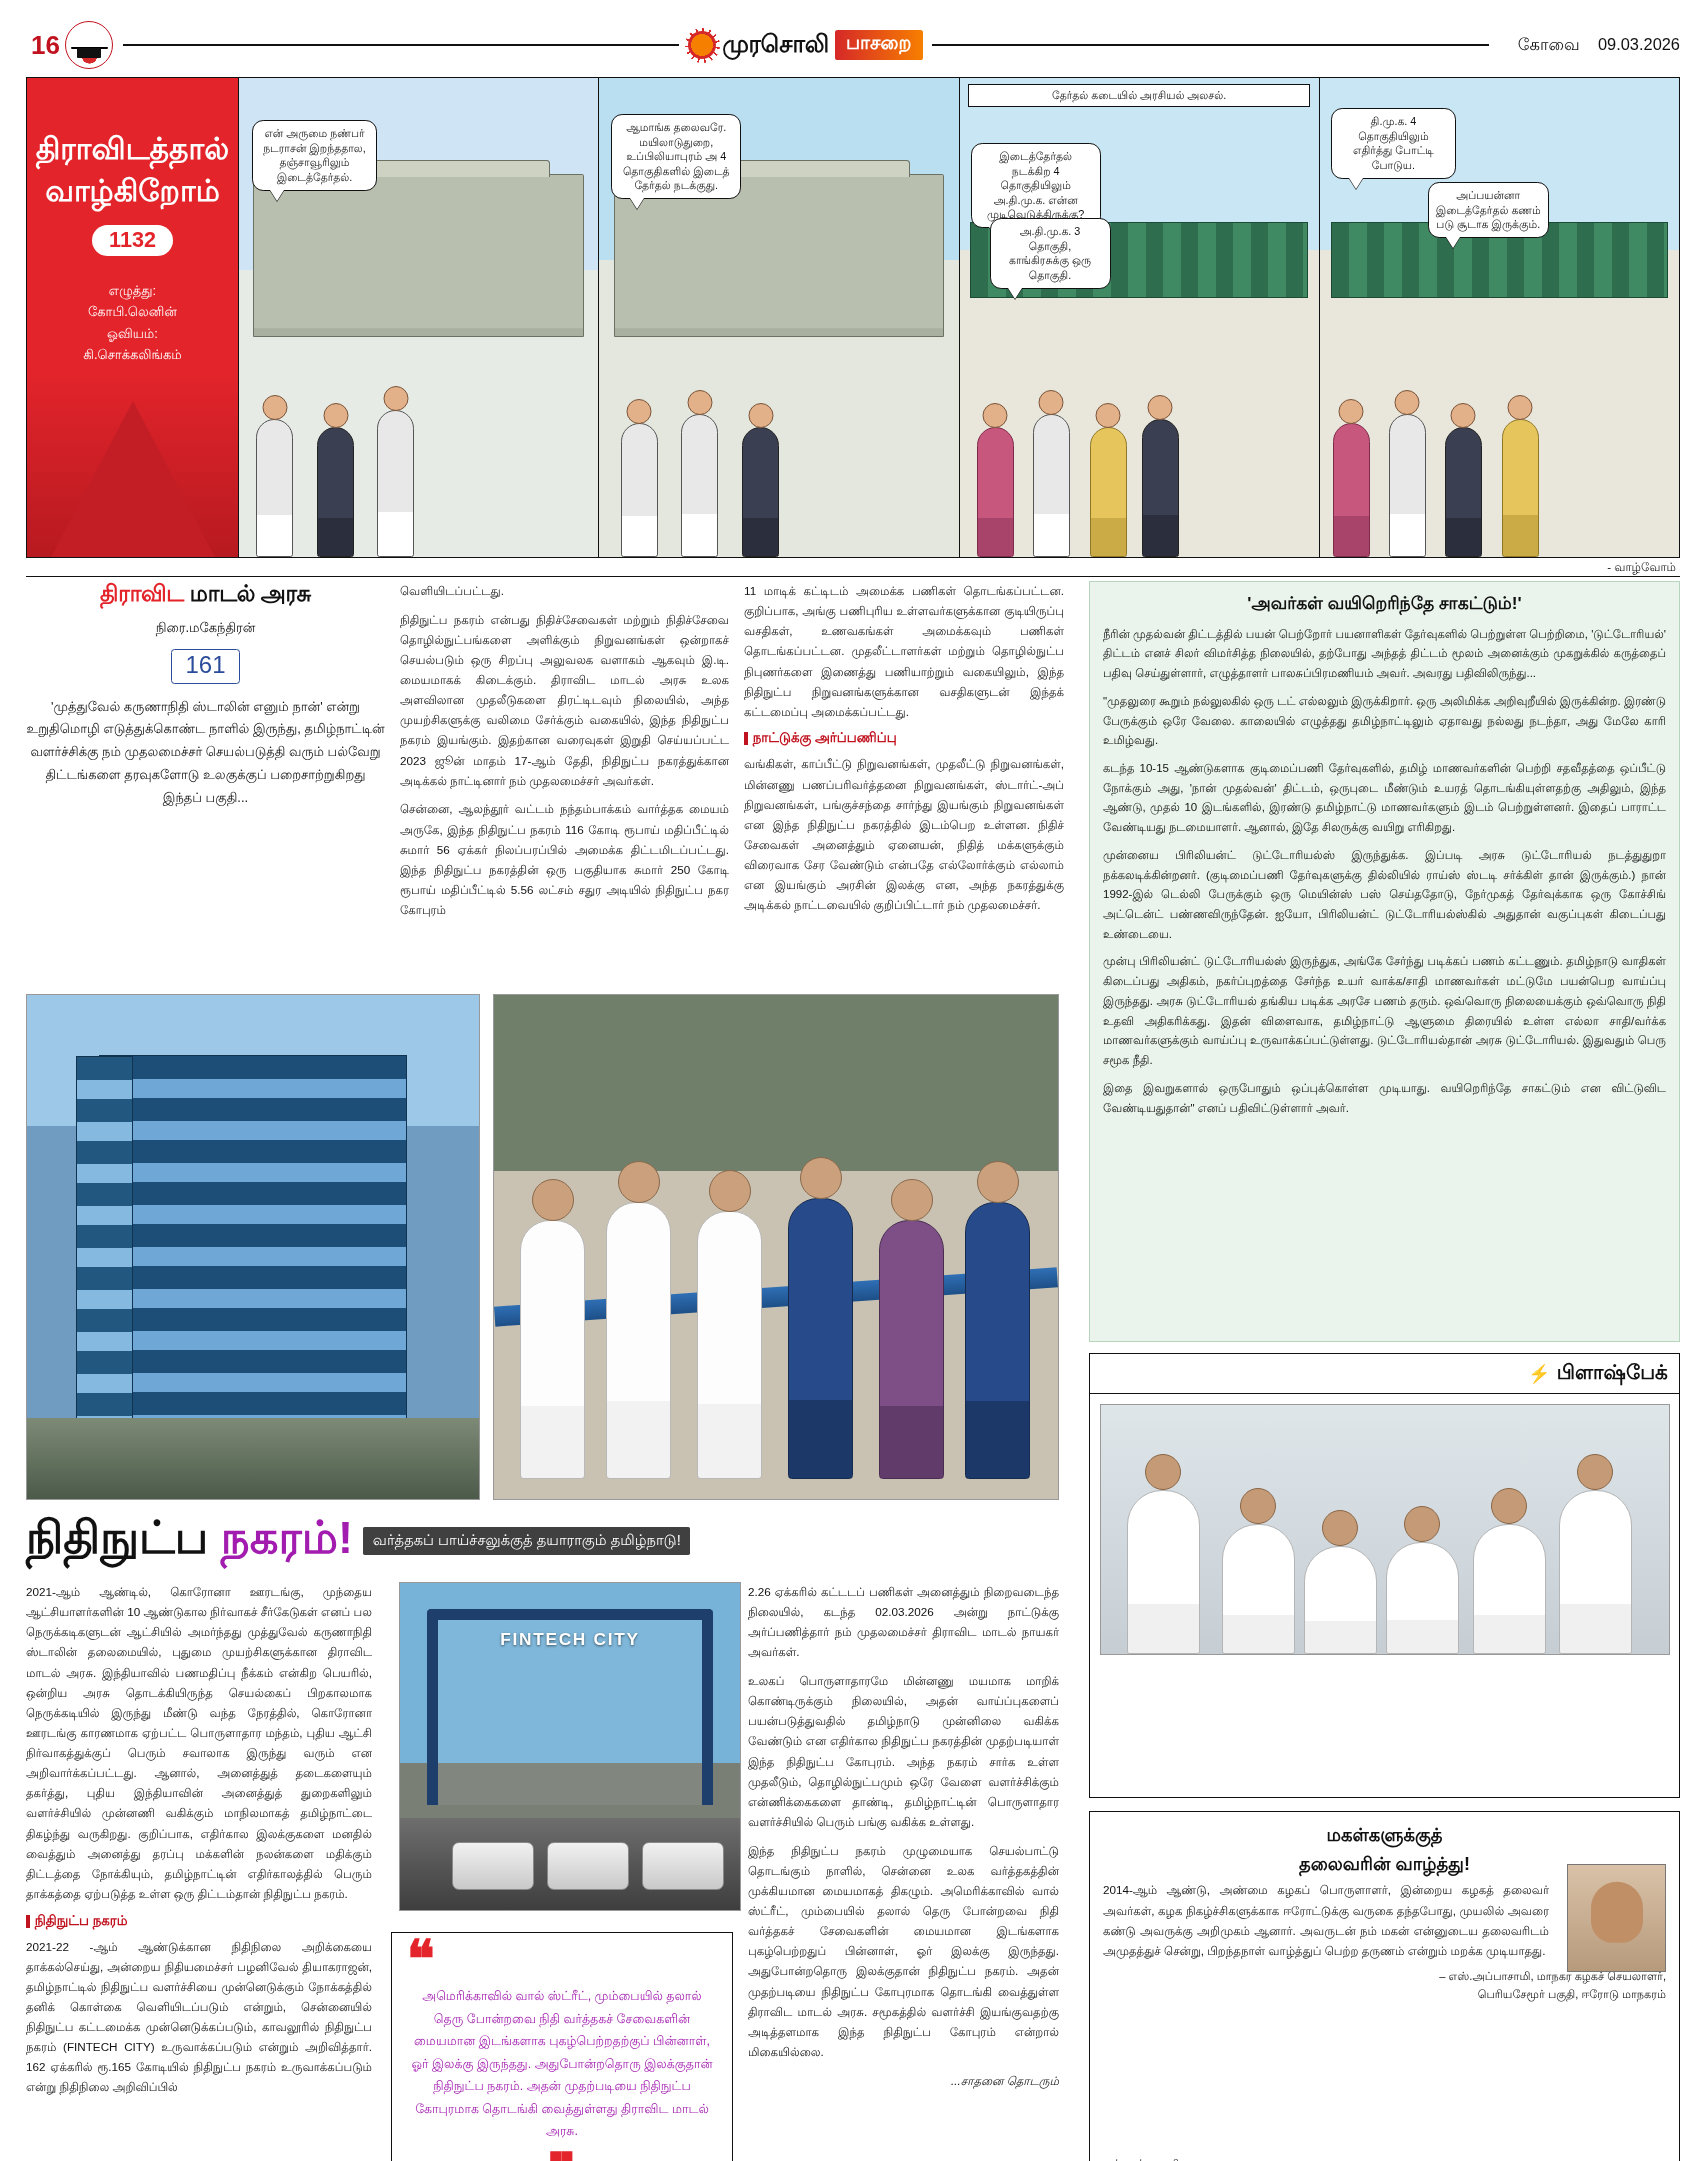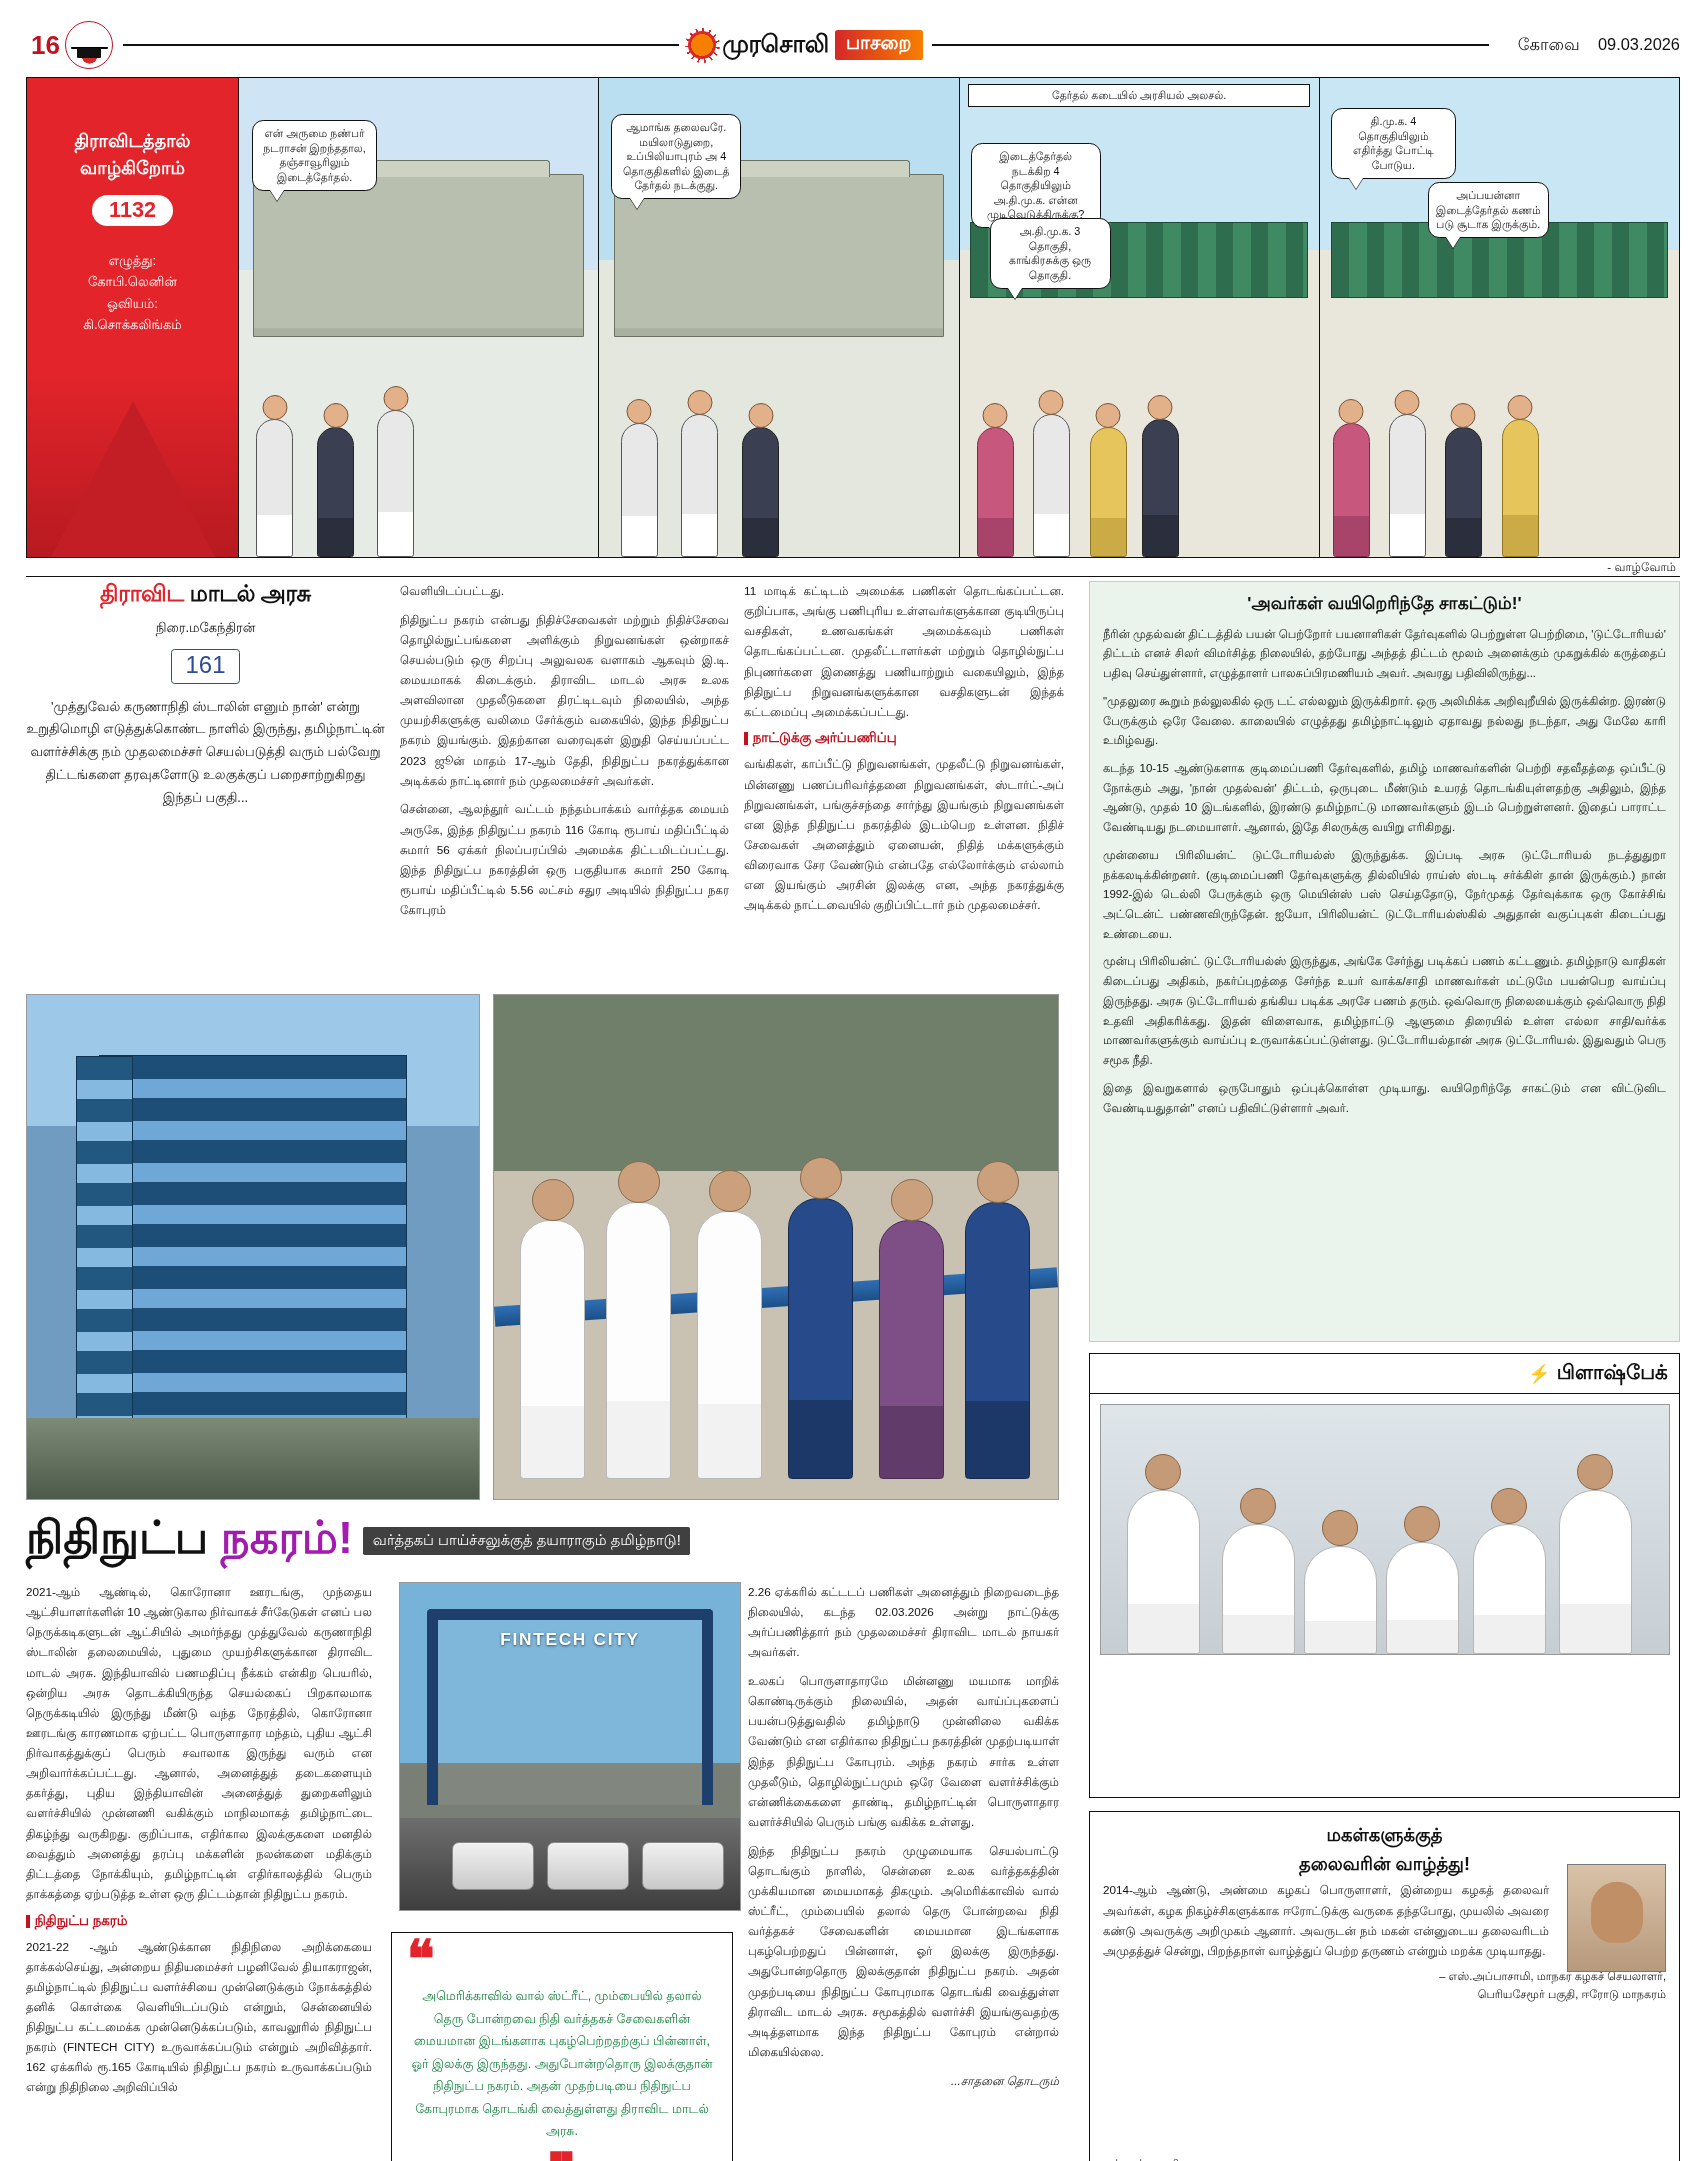--- a/index.html
+++ b/index.html
@@ -89,21 +89,21 @@
   .comic {
     position: absolute; top: 77px; left: 26px; right: 26px; height: 481px;
     border: 1.3px solid #111; display: flex; background:#fff;
   }
   .comic-title {
     width: 212px; background: #e3242b; color: #fff;
     display:flex; flex-direction:column; align-items:center;
     padding-top: 52px; position: relative;
     border-right: 1.3px solid #111;
   }
-  .comic-title h2 { font-size: 18px; margin: 0 0 4.3px 0; line-height:1.25; text-align:center; font-weight:bold;}
+  .comic-title h2 { font-size: 30px; margin: 0 0 4.3px 0; line-height:1.25; text-align:center; font-weight:bold;}
   .comic-issue {
     margin-top: 11.2px; background:#fff; color:#e3242b; font-size: 21.6px;
     font-weight:bold; border-radius: 17.3px; padding: 2.6px 17.3px;
   }
   .comic-credits { margin-top: 24px; font-size: 13px; text-align:center; line-height:1.65; }
   .temple {
     position:absolute; bottom:0; left:0; right:0; height: 186px;
     background:
       linear-gradient(#e3242b, #b51a20);
     opacity:.95;
@@ -284,21 +284,21 @@
 
   .quoteblock {
     position:absolute; left: 391px; top: 1932px; width: 342px; min-height: 320px;
     border: 1.3px solid #111; padding: 52px 14.7px 17.3px 14.7px;
   }
   .qmark {
     position:absolute; top: 7.8px; left: 14.7px; font-size: 52px; line-height: .7;
     color:#e3242b; font-weight: bold;
   }
   .qmark.end { position: static; display:block; text-align:center; margin-top: 11.2px; }
-  .quotetext { font-size: 12.5px; line-height: 1.8; text-align:center; color:#15803d; }
+  .quotetext { font-size: 12.5px; line-height: 1.8; text-align:center; color:#a21caf; }
 
   
   .rail-top {
     position:absolute; left: 1089px; top: 581px; width: 591px; height: 761px;
     background: #eaf4ec; border: 0.9px solid #b7d4bd; padding: 11.2px 13px;
   }
   .rail-title {
     font-size: 17.3px; font-weight:bold; color:#111; text-align:center; margin-bottom: 9.5px;
   }
   .rail-top p { font-size: 11.5px; line-height: 1.72; text-align: justify; margin: 0 0 7.8px 0;}

